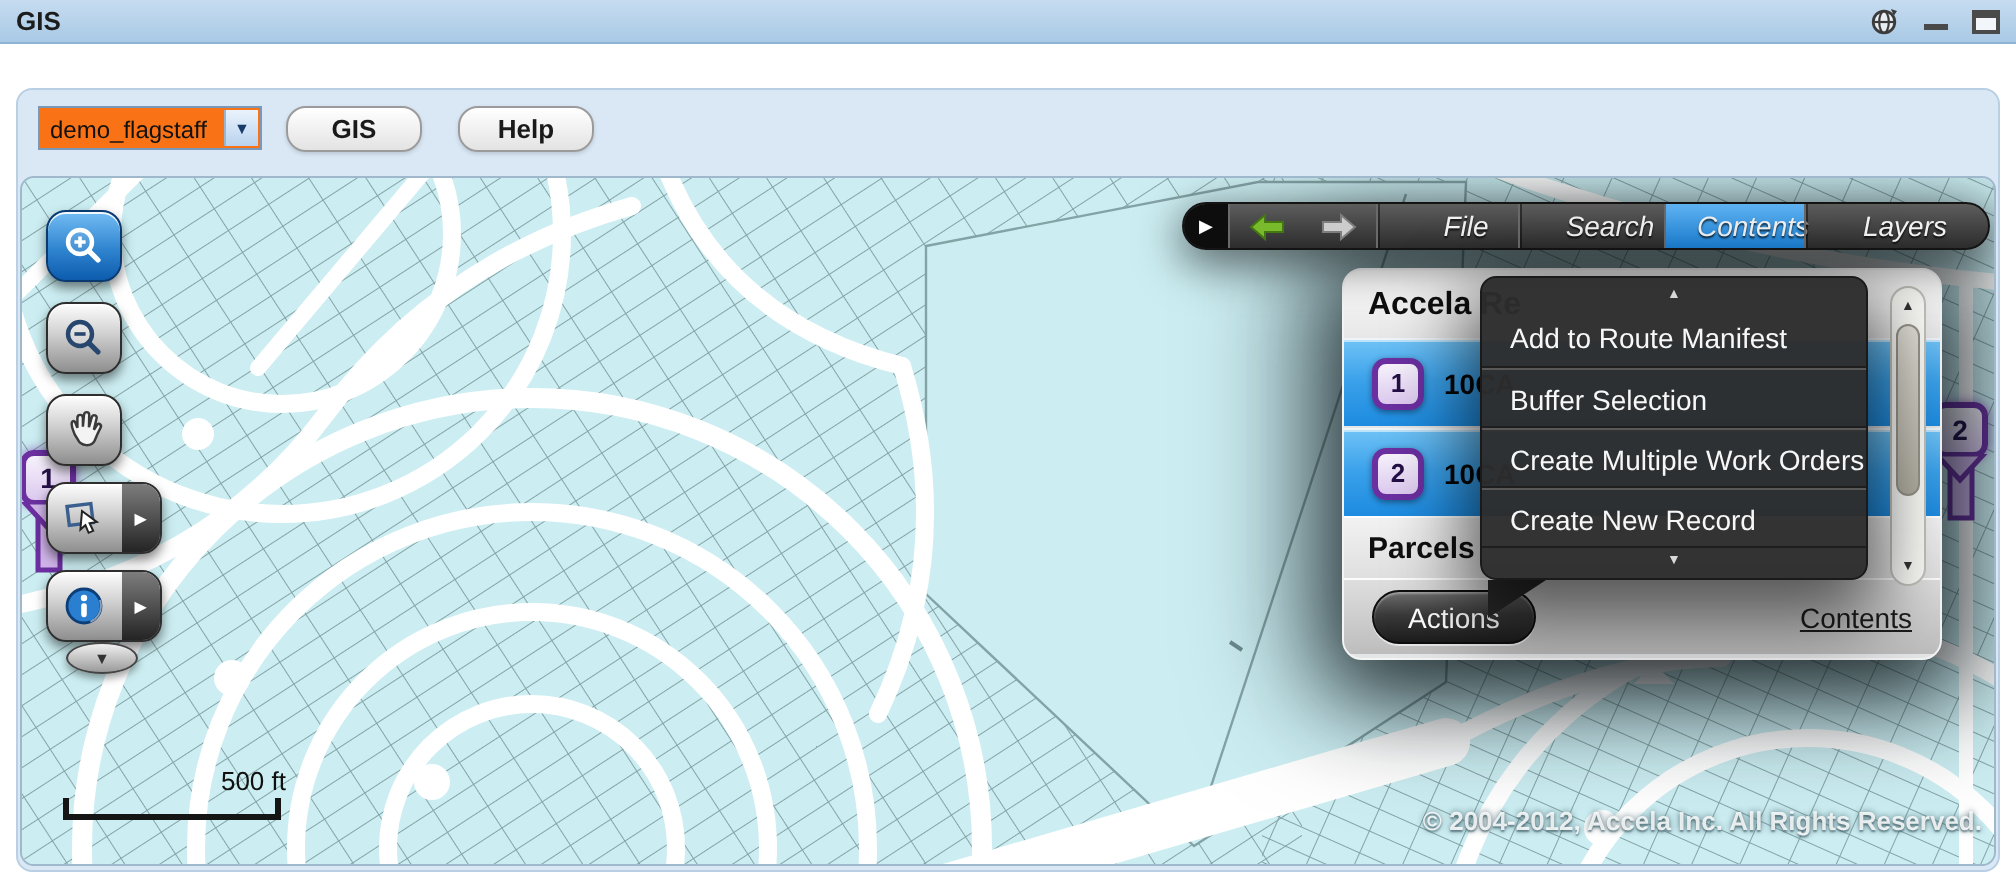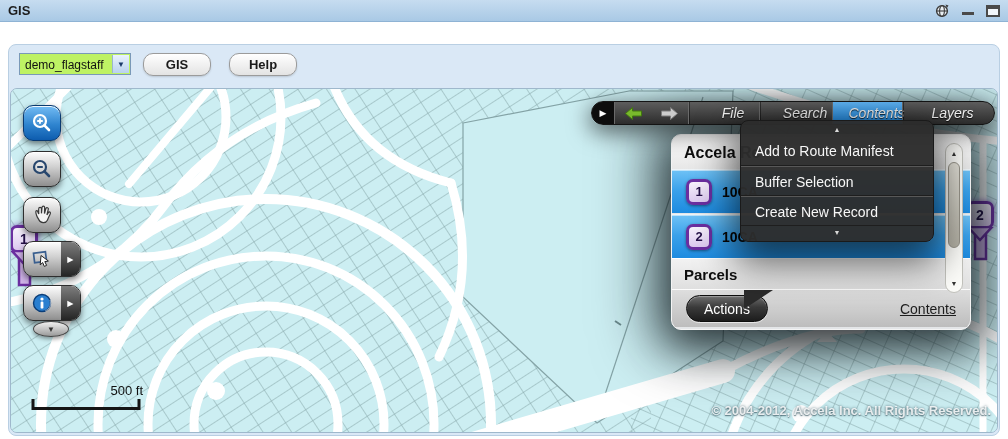--- a/index.html
+++ b/index.html
@@ -12,21 +12,21 @@
   .titlebar .title { position:absolute; left:8px; top:3px; font-size:13px; font-weight:bold; color:#1c1c1c; }
   .win-icons { position:absolute; right:8px; top:3px; display:flex; align-items:center; gap:12px; }
   .minimize { width:12px; height:14px; position:relative; cursor:pointer; }
   .minimize::after { content:""; position:absolute; left:0; bottom:3px; width:12px; height:3px; background:#4a4a4a; }
   .maximize { width:14px; height:12px; border:2px solid #4a4a4a; border-top:4px solid #4a4a4a; background:#f2f6fa; cursor:pointer; }
 
   
   .app { position:absolute; left:8px; top:44px; width:992px; height:392px;
     background:#dae8f6; border:1px solid #b9cfe3; border-radius:8px; }
 
-  .select { position:absolute; left:10px; top:8px; width:112px; height:22px; background:#bef264;
+  .select { position:absolute; left:10px; top:8px; width:112px; height:22px; background:#f97316;
     border:1px solid #7a99b8; font-size:12px; color:#111; cursor:pointer; }
   .select-text { position:absolute; left:5px; top:4px; }
   .select-arrow { position:absolute; right:1px; top:1px; width:17px; height:18px;
     background:linear-gradient(#eaf3fc,#b9d2ee); border-left:1px solid #9ab5d0;
     display:flex; align-items:center; justify-content:center; font-size:8px; color:#1a3a6a; }
   .btn { position:absolute; top:8px; width:68px; height:23px; border:1px solid #9b9b9b; border-radius:10px;
     background:linear-gradient(#ffffff,#e3e3e3); font-size:13px; font-weight:bold; color:#1a1a1a;
     display:flex; align-items:center; justify-content:center; cursor:pointer;
     box-shadow:0 1px 2px rgba(0,0,0,.15); }
   .btn.gis { left:134px; } .btn.help { left:220px; }
@@ -100,21 +100,21 @@
 
   .scrollbar { position:absolute; right:7px; top:8px; width:18px; height:150px; background:#fcfcf9;
     border:1px solid #c2c2bc; border-radius:9px; z-index:2; }
   .sb-up,.sb-down { position:absolute; left:0; width:100%; height:14px; display:flex; align-items:center;
     justify-content:center; font-size:7px; color:#333; cursor:pointer; }
   .sb-up{top:2px;} .sb-down{bottom:2px;}
   .sb-thumb { position:absolute; left:2px; top:18px; width:12px; height:86px; border-radius:7px;
     background:linear-gradient(#e3e1d8,#b3b0a4); border:1px solid #97948a; cursor:grab; }
 
   
-  .cmenu { position:absolute; left:729px; top:31px; width:194px; border-radius:8px; z-index:10;
+  .cmenu { position:absolute; left:729px; top:49px; width:194px; border-radius:8px; z-index:10;
     background:rgba(44,44,44,0.97); border:1px solid #1a1a1a;
     box-shadow:0 14px 38px 6px rgba(0,0,0,.65); padding:2px 0; }
   .cmenu-arrow { height:13px; display:flex; align-items:center; justify-content:center;
     color:#d8d8d8; font-size:7px; cursor:pointer; }
   .cmenu-item { height:30px; line-height:30px; padding-left:14px; font-size:14px; color:#f7f7f7;
     cursor:pointer; border-bottom:1px solid #1e1e1e; }
   .cmenu-item + .cmenu-item { border-top:1px solid #585858; }
   .cmenu-item:last-of-type { border-bottom:none; }
   .menu-tail { position:absolute; left:733px; top:201px; width:0; height:0; z-index:9;
     border-top:19px solid #2b2b2b; border-right:29px solid transparent; }
@@ -308,19 +308,20 @@
         </div>
       </div>
 
       <div class="callout-pointer"></div>
 
       <div class="menu-tail"></div>
       <div class="cmenu">
         <div class="cmenu-arrow">▲</div>
         <div class="cmenu-item">Add to Route Manifest</div>
         <div class="cmenu-item">Buffer Selection</div>
+        <div class="cmenu-item">Create Multiple Work Orders</div>
         <div class="cmenu-item">Create New Record</div>
         <div class="cmenu-arrow">▼</div>
       </div>
 
     </div>
   </div>
 </div>
 
 </body></html>

